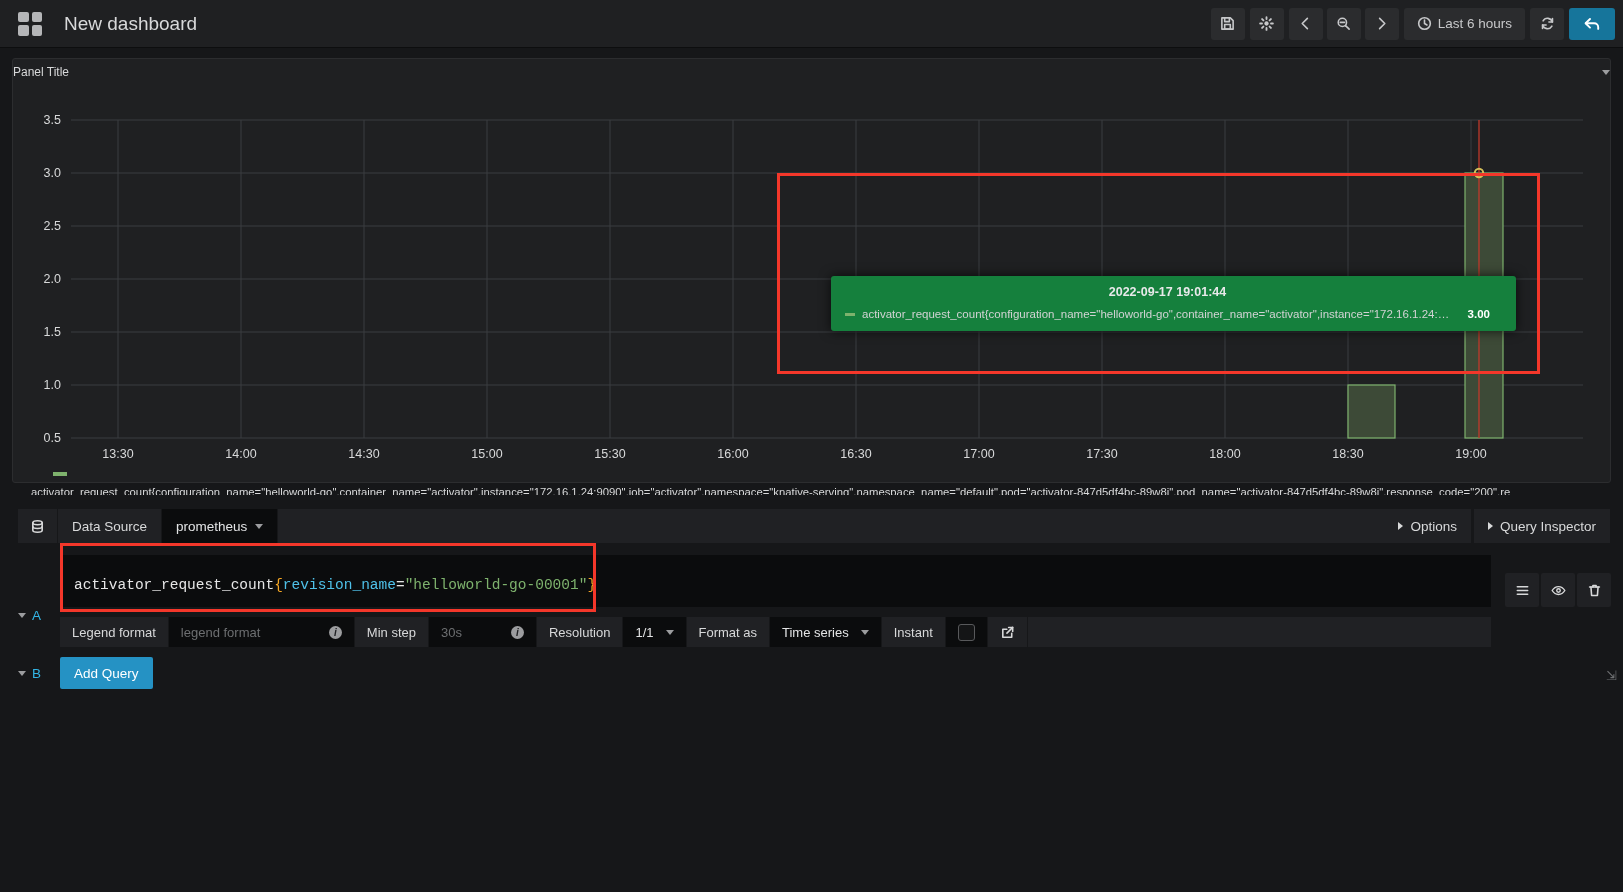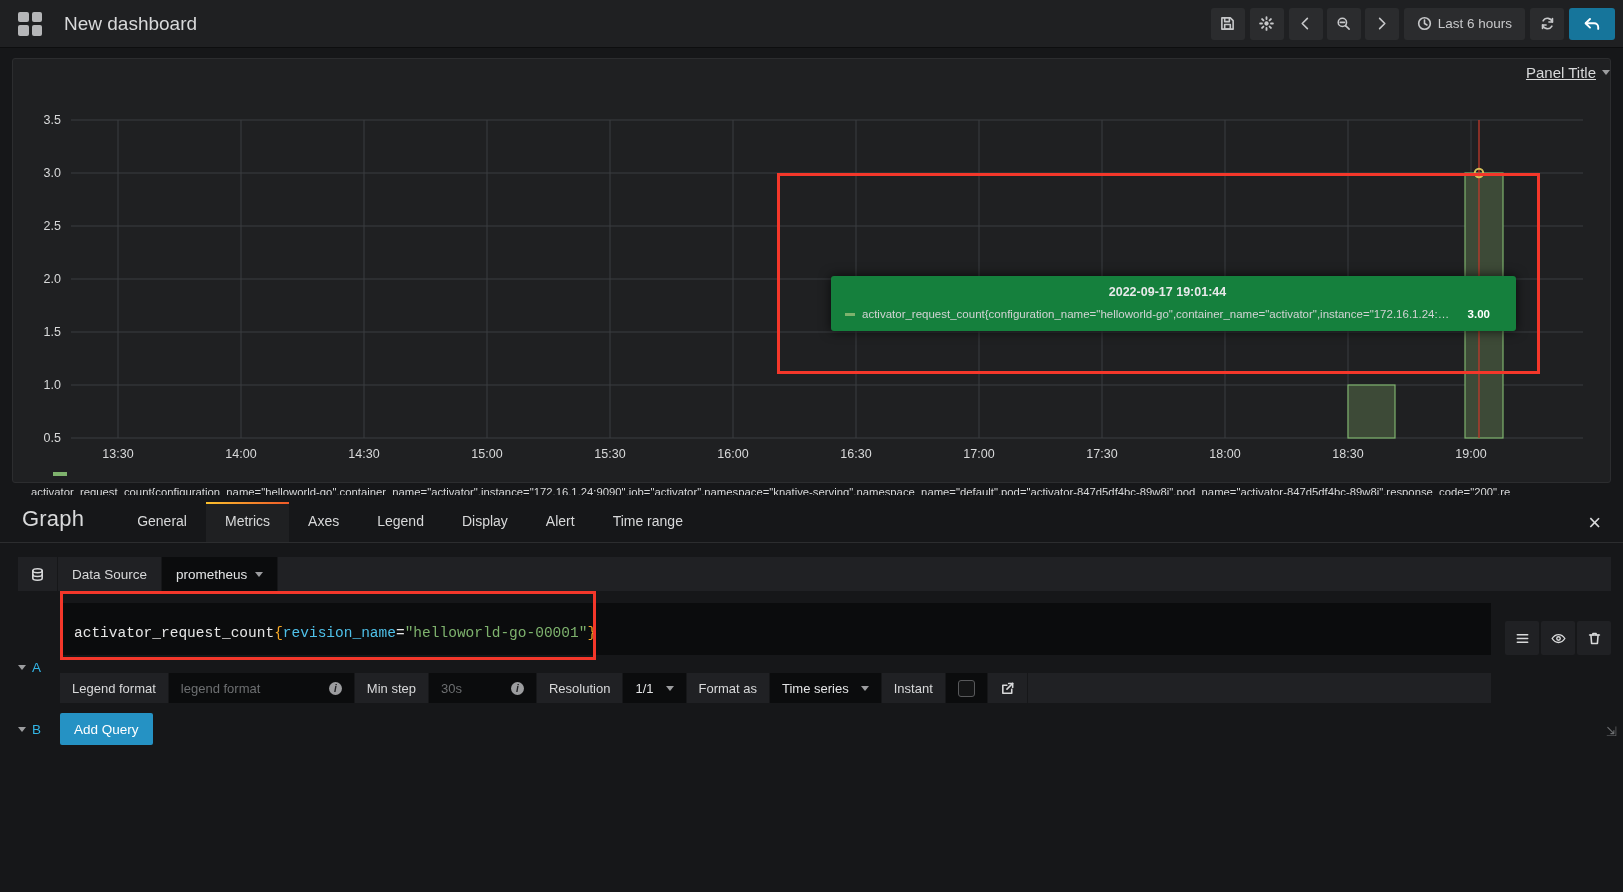--- a/index.html
+++ b/index.html
@@ -43,22 +43,22 @@
   
   .panel {
     margin: 10px 12px 0 12px;
     height: 425px;
     background: #1f2022;
     border: 1px solid #2c2d2f;
     border-radius: 3px;
     position: relative;
   }
   .panel-header {
-    height: 26px; display: flex; align-items: center; justify-content: flex-end;
-    gap: 6px; font-size: 15px; color: #d8d9da; font-weight: 500; text-decoration: underline;
+    height: 26px; display: flex; align-items: center; justify-content: space-between;
+    gap: 6px; font-size: 12px; color: #d8d9da; font-weight: 500;
   }
   .caret-down { width: 0; height: 0; border-left: 4px solid transparent;
     border-right: 4px solid transparent; border-top: 5px solid #9c9d9f; }
 
   .graph-wrap { position: relative; height: 375px; }
   .graph-svg { position: absolute; inset: 0; width: 100%; height: 100%; }
 
   .ytick, .xtick { font-size: 12.5px; fill: #d8d9da;
     font-family: "Liberation Sans", sans-serif; }
 
@@ -155,21 +155,21 @@
   .redbox-query {
     position: absolute; left: 60px; top: 0px; width: 536px; height: 69px;
     border: 3px solid #f4372a; pointer-events: none; z-index: 5;
   }
   .qright { display: flex; gap: 2px; align-items: flex-start; padding-top: 18px;
     padding-left: 14px; }
   .qibtn { width: 34px; height: 34px; background: #202124; border-radius: 2px;
     display: flex; align-items: center; justify-content: center;
     color: #d8d9da; cursor: pointer; }
 
-  .opt-row { display: flex; align-items: center; margin-top: 18px; }
+  .opt-row { display: flex; align-items: center; margin-top: 10px; }
   .opt { height: 30px; display: flex; align-items: center; padding: 0 12px;
     font-size: 13px; background: #202124; color: #d8d9da;
     border-right: 1px solid #161719; white-space: nowrap; }
   .opt.lbl { font-weight: 500; }
   .opt.inp { background: #0b0c0d; color: #6d6f71; min-width: 186px;
     justify-content: space-between; gap: 10px; }
   .opt.inp.short { min-width: 108px; }
   .opt.sel { background: #0b0c0d; gap: 12px; color: #e3e4e5; }
   .opt.chk { background: #0b0c0d; }
   .chkbox { width: 17px; height: 17px; border: 1.5px solid #58595b;
@@ -341,48 +341,45 @@
   </div>
 
   <div class="panel-legend">
     <span class="legend-swatch"></span>
     <span class="legend-text">activator_request_count{configuration_name="helloworld-go",container_name="activator",instance="172.16.1.24:9090",job="activator",namespace="knative-serving",namespace_name="default",pod="activator-847d5df4bc-89w8j",pod_name="activator-847d5df4bc-89w8j",response_code="200",re</span>
   </div>
 </div>
 
 <div class="editor">
 
-  <div class="tabbar">
-    <span class="editor-title">Graph</span>
-
-    <button class="tab">General</button>
-    <button class="tab active">Metrics</button>
-    <button class="tab">Axes</button>
-    <button class="tab">Legend</button>
-    <button class="tab">Display</button>
-    <button class="tab">Alert</button>
-    <button class="tab">Time range</button>
-
-    <span class="close-x">×</span>
-  </div>
 
   <div class="ds-row">
     <div class="seg icon-seg">
       <svg class="icon-svg" viewBox="0 0 16 16">
         <ellipse cx="8" cy="4" rx="5" ry="2.1"></ellipse>
         <path d="M3 4v8c0 1.2 2.2 2.1 5 2.1s5-.9 5-2.1V4"></path>
         <path d="M3 8c0 1.2 2.2 2.1 5 2.1s5-.9 5-2.1"></path>
       </svg>
     </div>
     <div class="seg label">Data Source</div>
     <div class="seg value">
       <span>prometheus</span>
       <span class="caret-down"></span>
     </div>
     <div class="seg grow"></div>
+    <div class="ds-right">
+      <div class="seg btn">
+        <span class="caret-right"></span>
+        <span>Options</span>
+      </div>
+      <div class="seg btn">
+        <span class="caret-right"></span>
+        <span>Query Inspector</span>
+      </div>
+    </div>
   </div>
 
   <div class="query-block">
     <div class="redbox-query"></div>
 
     <div class="query-row">
       <div class="qletter">
         <span class="qcaret"></span>
         <span>A</span>
       </div>

